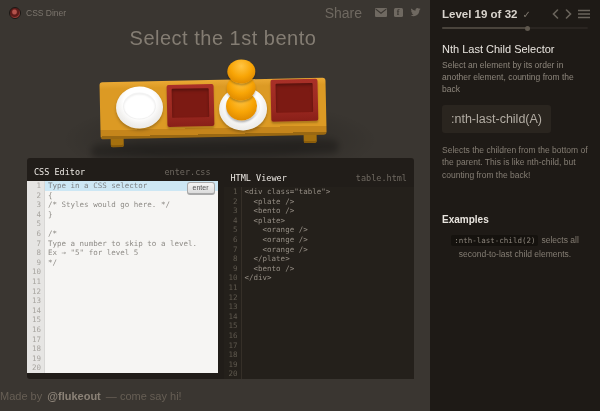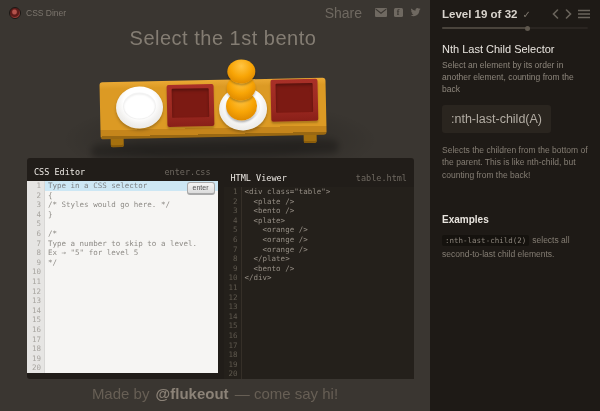--- a/index.html
+++ b/index.html
@@ -57,40 +57,40 @@
   .ln{flex:0 0 14px;width:14px;text-align:right;padding-right:3px;}
   #css-body .ln{background:#e6e5e3;color:#a8a5a0;border-right:1px solid #d8d7d5;}
   #html-body .ln{color:#5f594f;border-right:1px solid #352f28;}
   .cd{flex:1;padding-left:3px;}
   #css-body .cd{color:#8e8b86;}
   #html-body .cd{color:#948d84;}
   #css-body .crow.hl .cd{background:#cde7f4;color:#7d8184;}
   .enter-btn{position:absolute;top:1px;right:3px;z-index:3;font-size:7px;font-family:"Liberation Sans",sans-serif;color:#555;background:linear-gradient(#f4f4f4,#dcdcdc);border:1px solid #a9a9a9;border-bottom-width:2px;border-radius:3px;padding:1px 5px;line-height:8px;cursor:pointer;}
 
   
-  .footer{position:absolute;left:0;right:0;bottom:9px;text-align:center;font-size:15px;color:#675f55;}
+  .footer{position:absolute;left:0;right:0;bottom:9px;font-size:11px;color:#675f55;}
   .footer .author{color:#8b8277;font-weight:bold;cursor:pointer;margin:0 2px;}
 
   
   .side-head{display:flex;align-items:center;padding:8px 10px 5px 12px;}
   .level-label{font-size:11.5px;font-weight:bold;color:#d9d4cd;}
   .check{color:#7f786e;font-size:10px;margin-left:5px;}
   .nav{margin-left:auto;display:flex;align-items:center;gap:6px;}
   .navbtn{color:#6a645c;cursor:pointer;display:inline-flex;align-items:center;}
   .navbtn svg{display:block;}
   .progress{margin:2px 12px 0;height:2px;background:#2a2521;position:relative;border-radius:1px;}
   .progress-fill{height:2px;background:#4a443c;position:relative;border-radius:1px;}
   .progress-dot{position:absolute;right:-2px;top:-1.5px;width:5px;height:5px;border-radius:50%;background:#5f584e;}
   .side-content{padding:14px 12px 0;}
   .lesson-title{font-size:11px;font-weight:normal;color:#e9e5df;margin:0 0 5px;}
   .lesson-sub{font-size:8.5px;line-height:1.4;color:#8d867c;margin:0 0 9px;}
   .syntax{display:inline-block;background:#2a251f;border-radius:3px;padding:7px 9px;font-size:12.5px;color:#b2aca3;margin:0 0 11px;}
   .lesson-desc{font-size:8.5px;line-height:1.5;color:#857e74;margin:0 0 32px;}
   .examples-title{font-size:10px;font-weight:bold;color:#e9e5df;margin:0 0 9px;}
-  .example{font-size:8.5px;line-height:1.6;color:#857e74;margin:0;}
+  .example{font-size:8.5px;line-height:1.6;color:#857e74;margin:0;text-align:center;}
   .example-code{font-family:"DejaVu Sans Mono",monospace;font-size:7.5px;background:#15120e;color:#8d867d;padding:1px 3px;border-radius:2px;margin-right:3px;}
 </style>
 </head>
 <body>
 
 <div id="app">
   <div class="main">
 
     <div class="topbar">
       <span class="logo-dot"></span>

